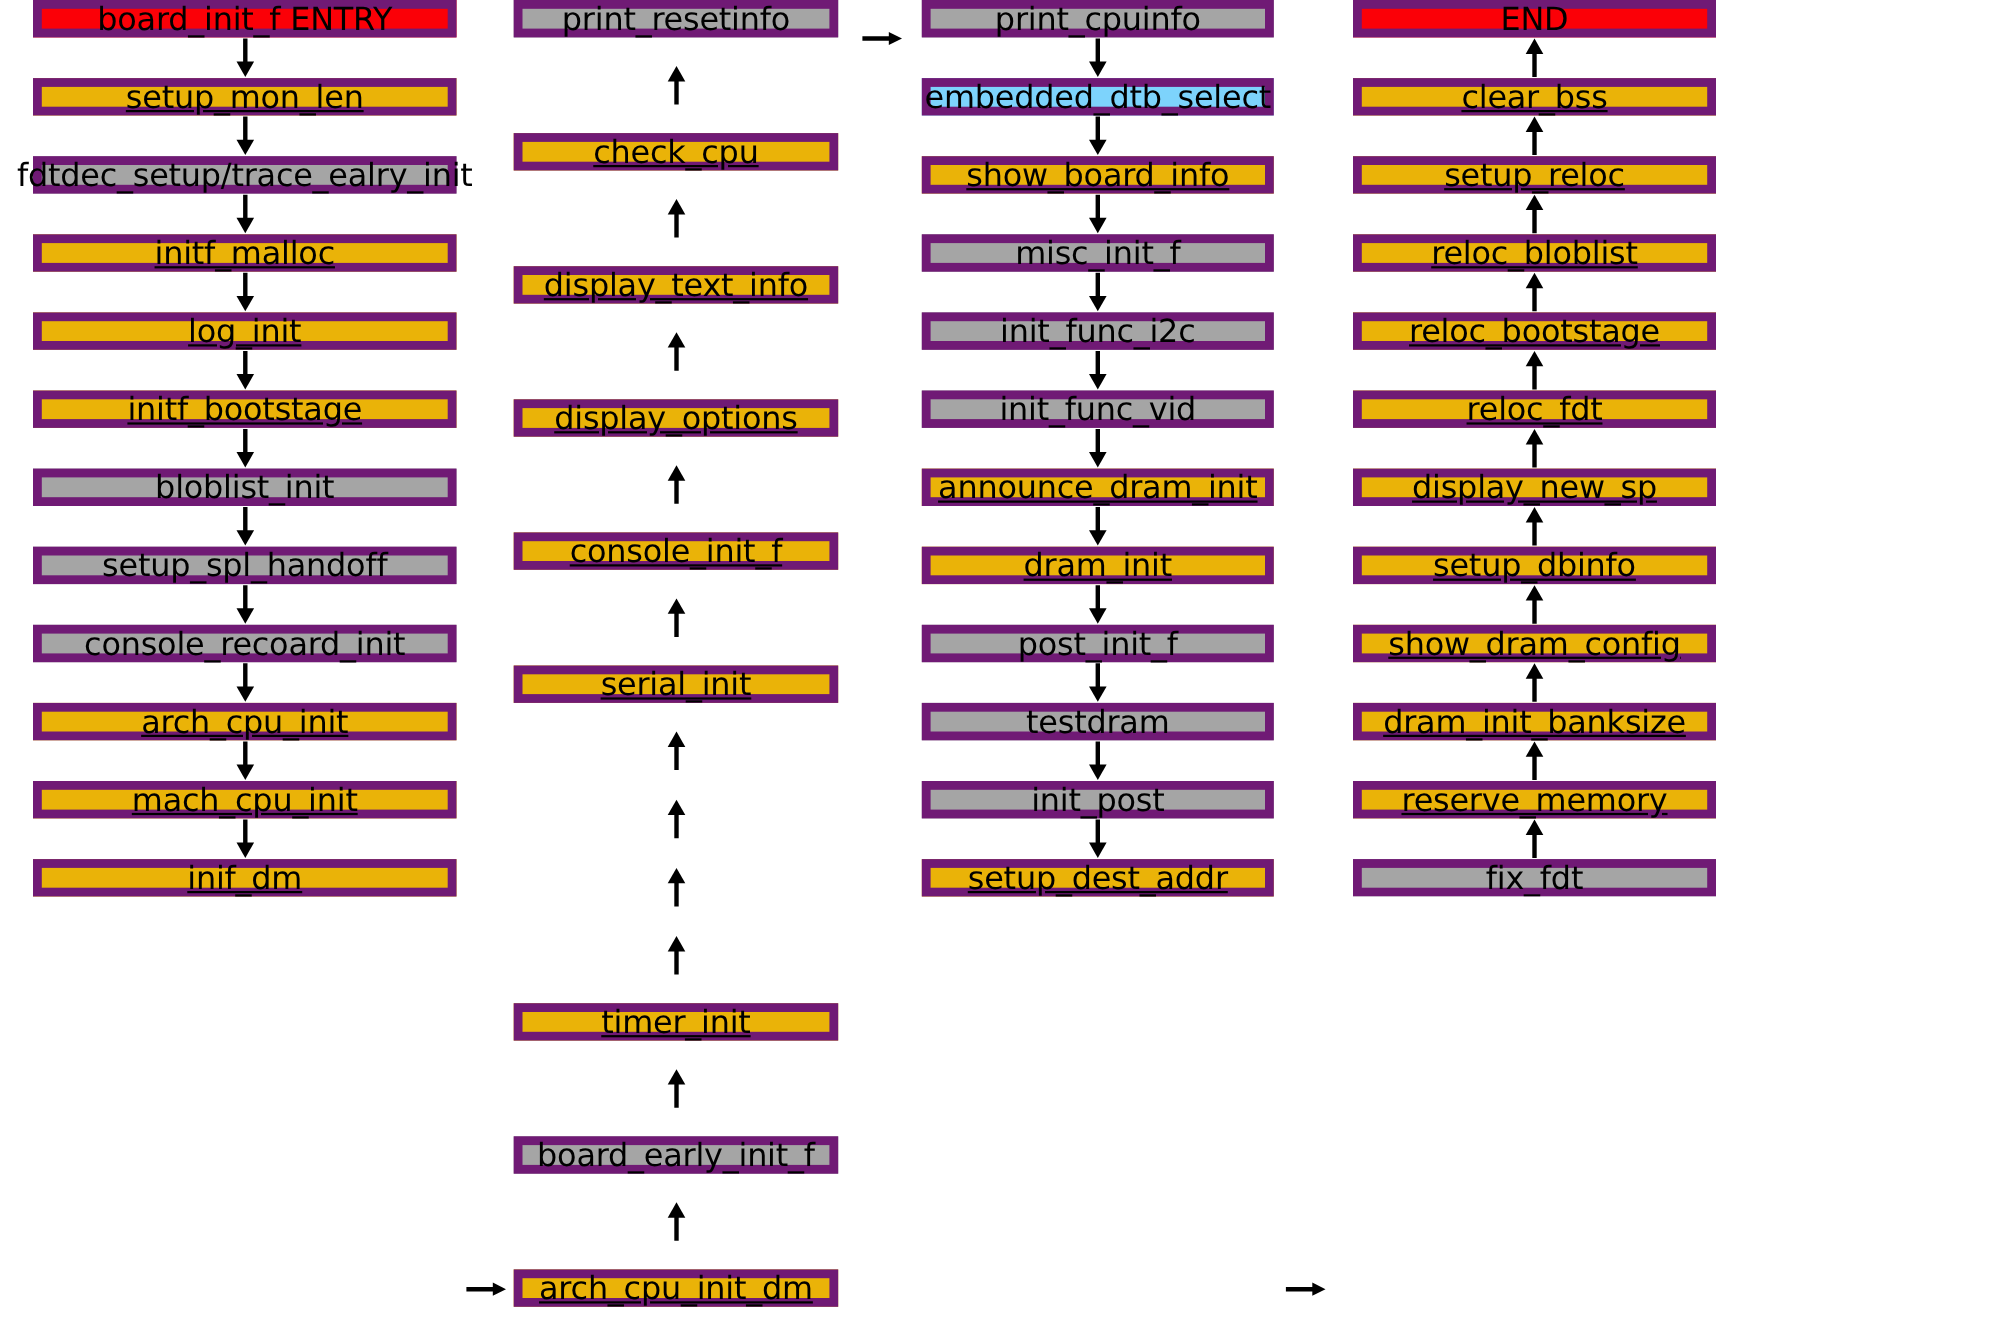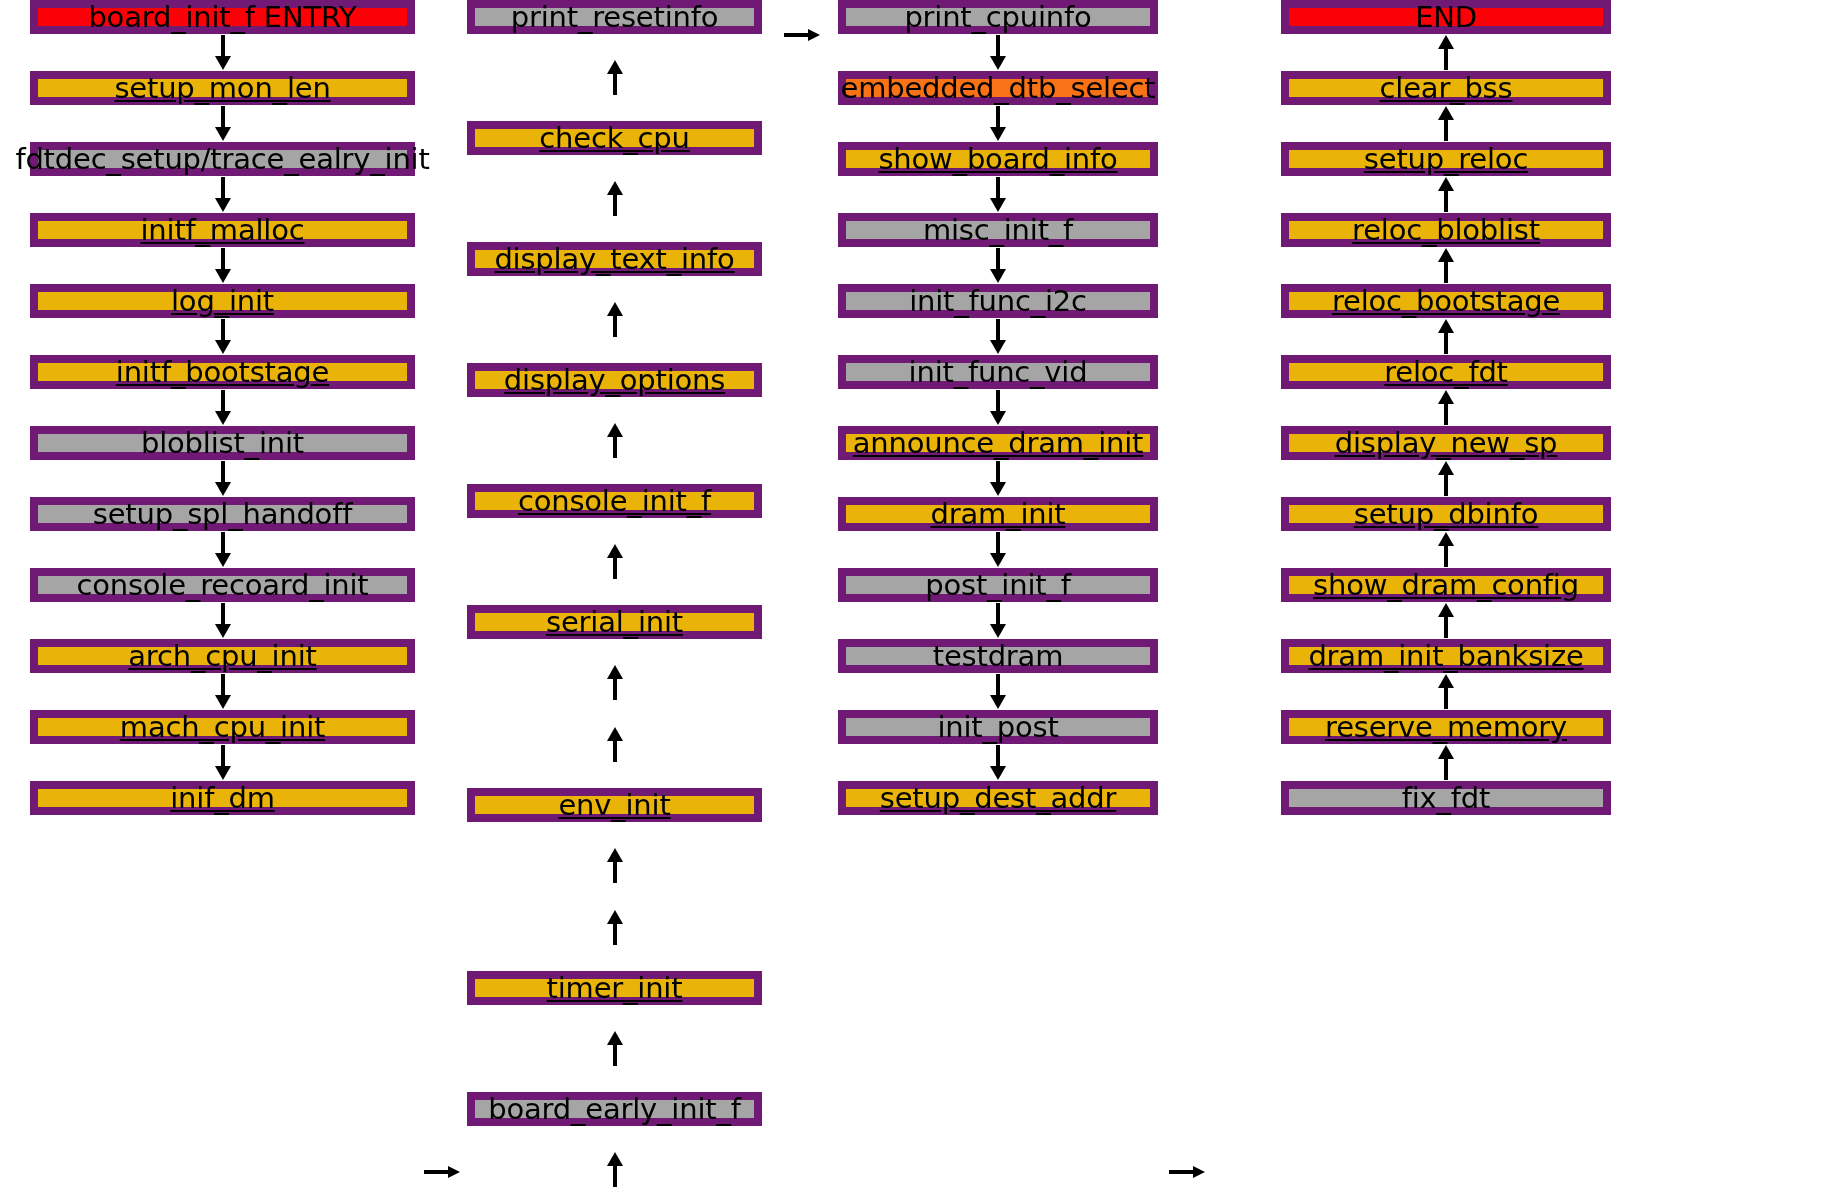--- a/index.html
+++ b/index.html
@@ -35,21 +35,21 @@
     justify-content: center;
     font-size: 29px;
     font-weight: 500;
     letter-spacing: -0.2px;
     color: #000000;
     white-space: nowrap;
     overflow: visible;
   }
   .node.yellow { background: #eab308; text-decoration: underline; }
   .node.gray   { background: #A5A5A5; }
-  .node.lightgray { background: #f97316; }
+  .node.lightgray { background: #7dd3fc; }
   .node.red    { background: #FB0007; }
 
   .connector {
     height: 37px;
     position: relative;
     flex: 0 0 auto;
   }
   .connector svg {
     position: absolute;
     left: 50%;
@@ -233,23 +233,20 @@
           <line x1="13" x2="13" stroke="#000" stroke-width="4" y1="36" y2="10"></line>
           <polygon fill="#000" points="13,1 5,15 21,15"></polygon>
         </svg>
       </div>
       <div class="connector">
         <svg width="26" height="37" viewBox="0 0 26 37">
           <line x1="13" x2="13" stroke="#000" stroke-width="4" y1="36" y2="10"></line>
           <polygon fill="#000" points="13,1 5,15 21,15"></polygon>
         </svg>
       </div>
-      <div class="node yellow">
-        <span>env_init</span>
-      </div>
       <div class="connector">
         <svg width="26" height="37" viewBox="0 0 26 37">
           <line x1="13" x2="13" stroke="#000" stroke-width="4" y1="36" y2="10"></line>
           <polygon fill="#000" points="13,1 5,15 21,15"></polygon>
         </svg>
       </div>
       <div class="connector">
         <svg width="26" height="37" viewBox="0 0 26 37">
           <line x1="13" x2="13" stroke="#000" stroke-width="4" y1="36" y2="10"></line>
           <polygon fill="#000" points="13,1 5,15 21,15"></polygon>
@@ -376,21 +373,21 @@
         <svg width="26" height="37" viewBox="0 0 26 37">
           <line x1="13" x2="13" stroke="#000" stroke-width="4" y1="1" y2="27"></line>
           <polygon fill="#000" points="13,36 5,22 21,22"></polygon>
         </svg>
       </div>
       <div class="node yellow">
         <span>setup_dest_addr</span>
       </div>
     </div>
 
-  <div class="column clip-right" id="col4" style="left:1281px; width:330px;text-align:right;">
+  <div class="column clip-right" id="col4" style="left:1230px; width:330px;text-align:right;">
       <div class="node red">
         <span>END</span>
       </div>
       <div class="connector">
         <svg width="26" height="37" viewBox="0 0 26 37">
           <line x1="13" x2="13" stroke="#000" stroke-width="4" y1="36" y2="10"></line>
           <polygon fill="#000" points="13,1 5,15 21,15"></polygon>
         </svg>
       </div>
       <div class="node yellow">

